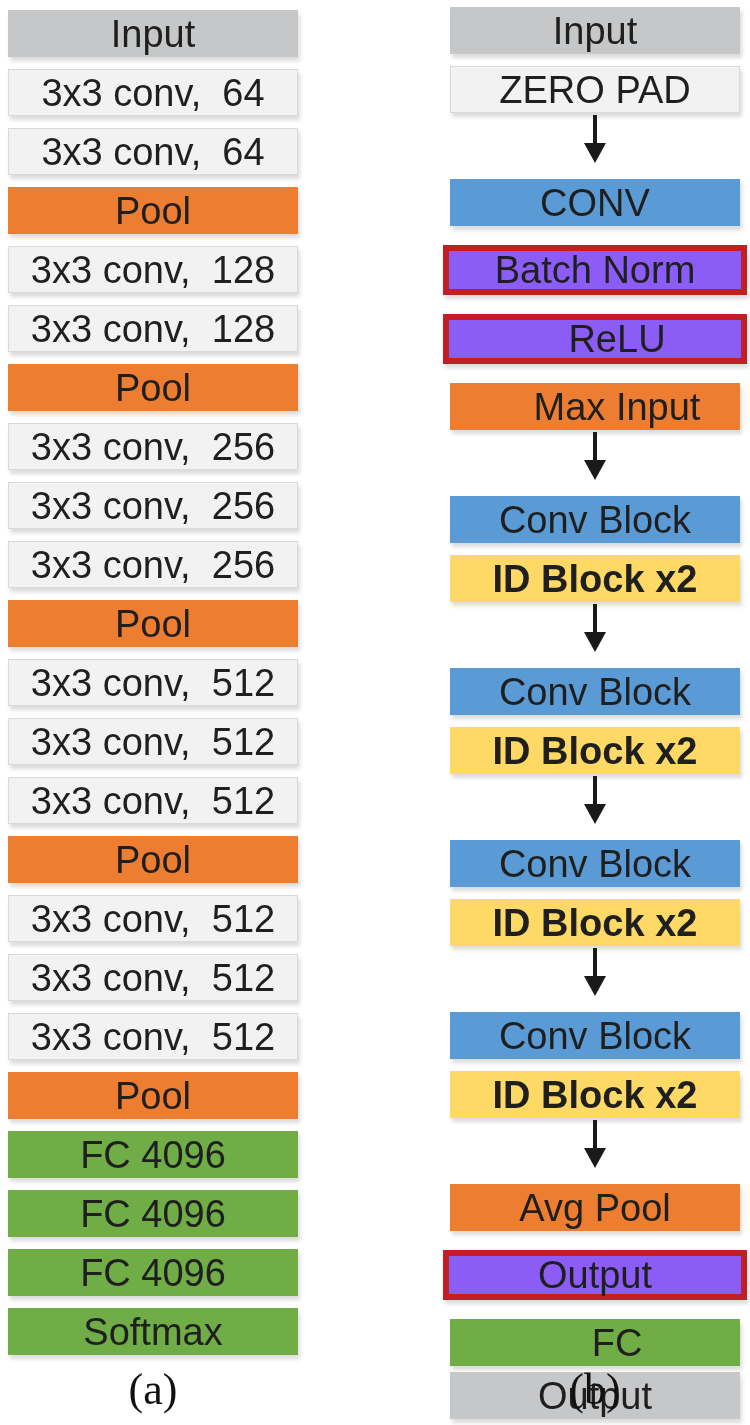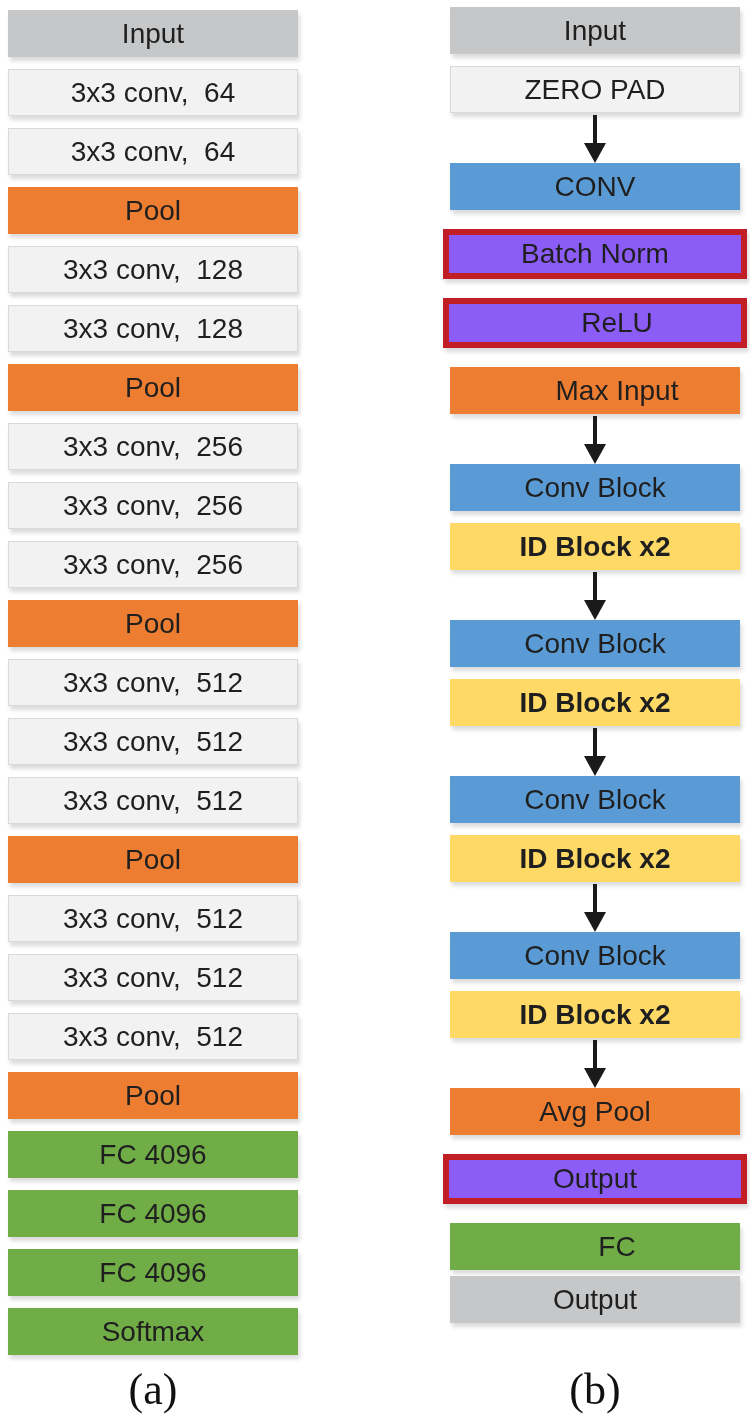--- a/index.html
+++ b/index.html
@@ -7,39 +7,39 @@
     position:relative;width:750px;height:1425px;background:#ffffff;
     font-family:"Liberation Sans",sans-serif;overflow:hidden;
   }
   .col{position:absolute;display:flex;flex-direction:column;align-items:center;width:290px;}
   #col-a{left:8px;top:10px;}
   #col-b{left:450px;top:7px;}
   .nbox{
     box-sizing:border-box;flex:0 0 auto;
     width:290px;height:47px;margin-top:12px;
     display:flex;align-items:center;justify-content:center;
-    font-size:28px;line-height:1;color:var(--text,#1f1f1f);
+    font-size:38px;line-height:1;color:var(--text,#1f1f1f);
     white-space:pre;
     box-shadow:2px 4px 4px rgba(0,0,0,0.14);
   }
   .col > .nbox:first-child{margin-top:0;}
   .nbox.gray{background:var(--gray);}
   .nbox.light{background:var(--light);border:1px solid var(--light_border);}
   .nbox.orange{background:var(--orange);}
   .nbox.blue{background:var(--blue);}
   .nbox.yellow{background:var(--yellow);font-weight:bold;}
   .nbox.green{background:var(--green);}
   .nbox.outline{
     background:#8b5cf6;border:6px solid var(--red);
     width:304px;height:50px;margin-top:19px;
   }
   .nbox.outline + .nbox{margin-top:19px;padding-left:44px;}
   .nbox.green + .nbox.gray{margin-top:6px;}
   .arrow{flex:0 0 auto;margin-top:2px;height:48px;display:flex;justify-content:center;color:var(--arrow,#1a1a1a);}
-  .arrow + .nbox{margin-top:0;}
+  .arrow + .nbox{margin-top:16px;}
   .arrow svg{display:block;}
   .caption{
     position:absolute;top:1364px;width:290px;text-align:center;
     font-family:"Liberation Serif",serif;font-size:44px;color:#111111;
   }
   #cap-a{left:8px;}
   #cap-b{left:450px;}
 </style>
 </head>
 <body>

